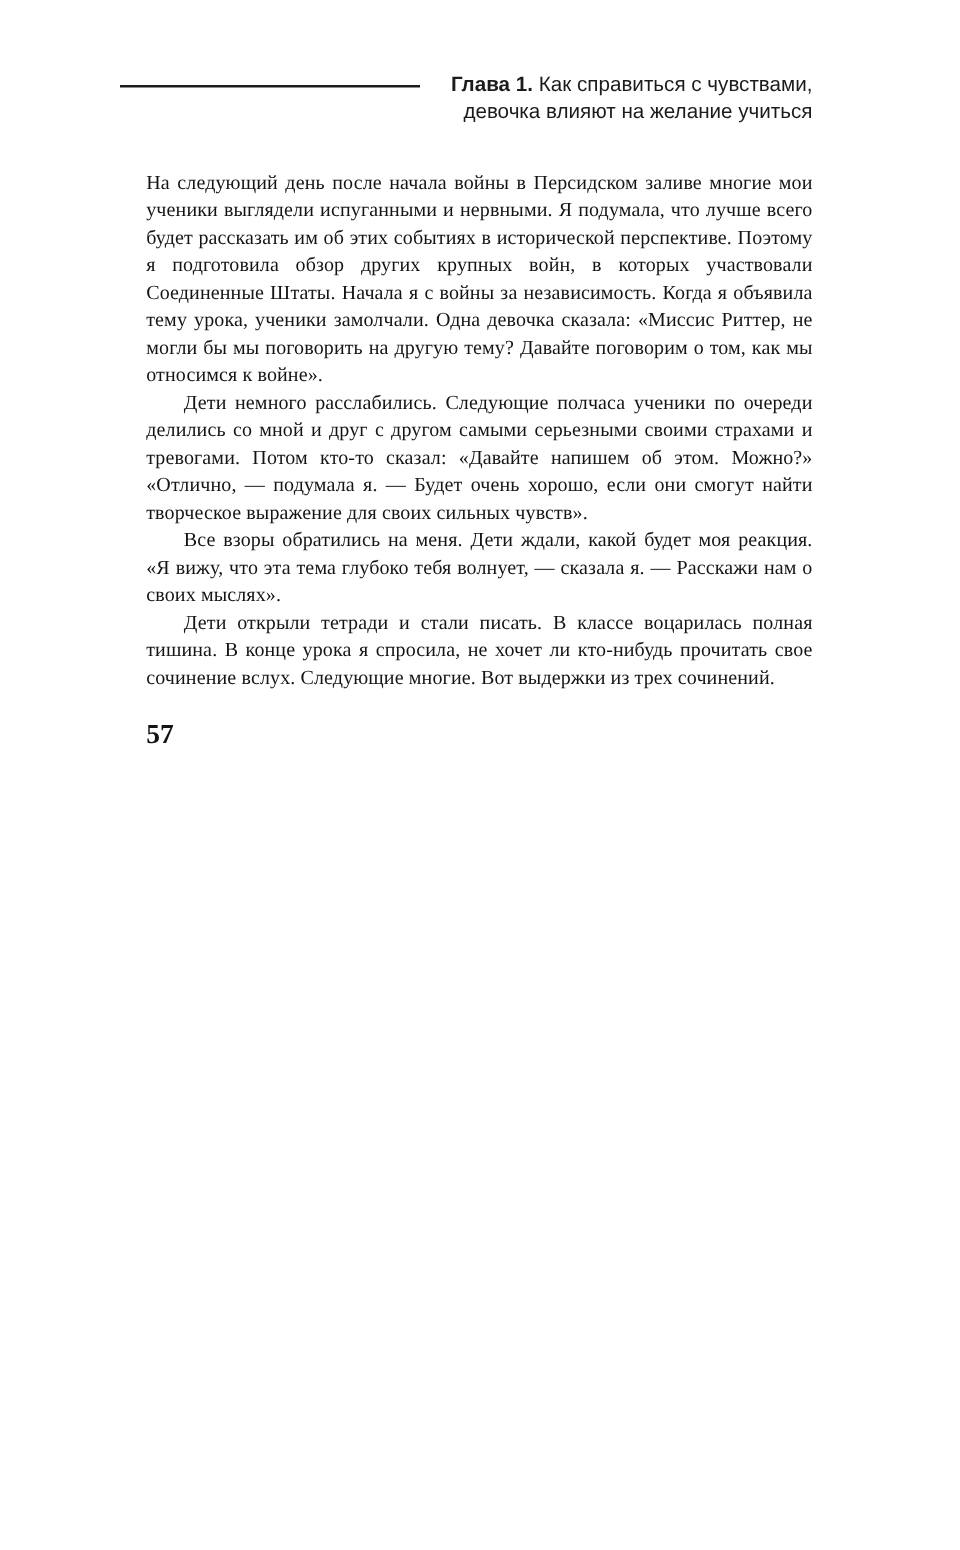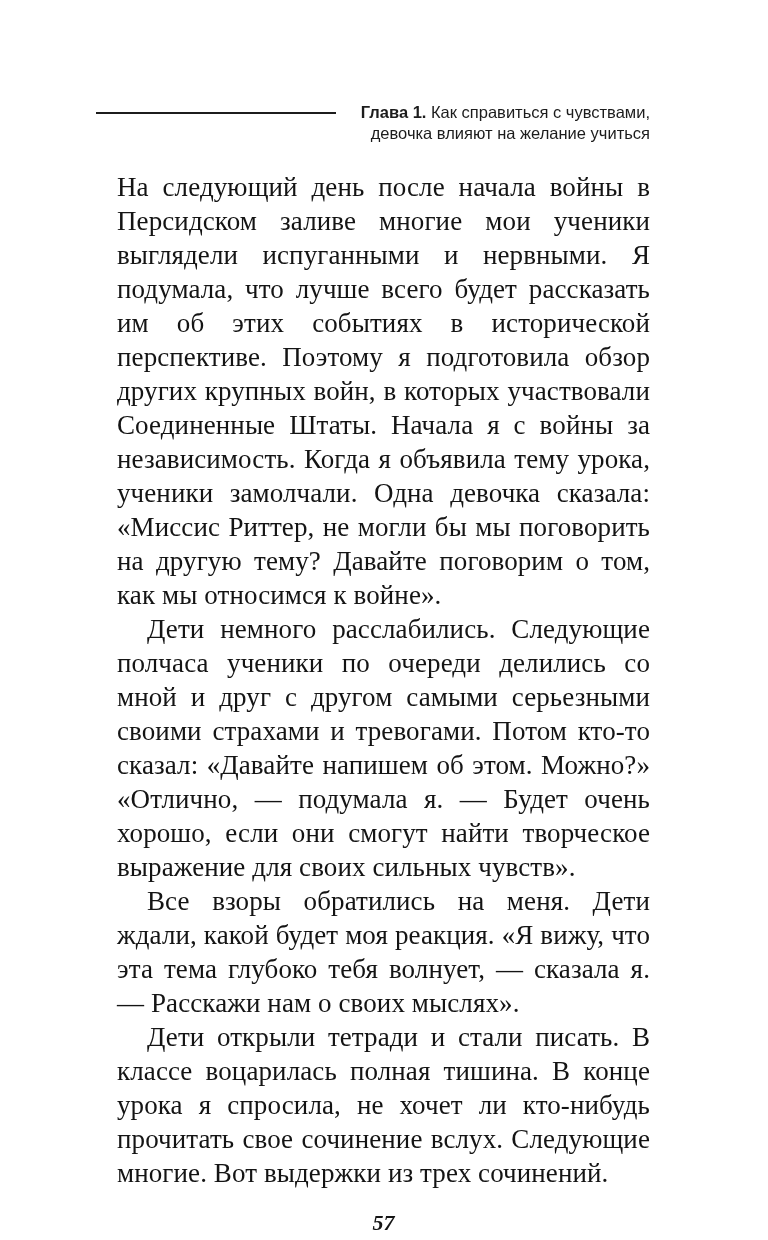--- a/index.html
+++ b/index.html
@@ -7,21 +7,21 @@
     padding: 0;
     background: #ffffff;
   }
   .page {
     position: relative;
     width: 768px;
     height: 1240px;
     margin: 0 auto;
     background: #ffffff;
     box-sizing: border-box;
-    padding: 102px 118px 0 117px;
+    padding: 58px 118px 0 117px;
     color: #141414;
   }
   
   .page-header {
     position: relative;
     font-family: "Liberation Sans", sans-serif;
     font-size: 16.5px;
     line-height: 21px;
     text-align: right;
     color: #1c1c1c;
@@ -31,39 +31,38 @@
     left: -21px;
     top: 10px;
     width: 240px;
     border-top: 2px solid #1c1c1c;
   }
   .chapter-label {
     font-weight: bold;
   }
   
   .page-body {
-    margin-top: 26px;
+    margin-top: 36px;
     font-family: "Liberation Serif", "DejaVu Serif", serif;
-    font-size: 27px;
-    line-height: 34px;
+    font-size: 16px;
+    line-height: 22px;
     text-align: justify;
     letter-spacing: 0.1px;
   }
   .para {
     margin: 0;
     text-indent: 30px;
   }
   .para.no-indent {
     text-indent: 0;
   }
   
   .page-footer {
     margin-top: 20px;
-    text-align: center;
-    font-style: italic;
+    text-align: left;
   }
   .page-number {
     display: inline-block;
     font-family: "Liberation Serif", "DejaVu Serif", serif;
     font-size: 22px;
     font-weight: bold;
     color: #141414;
   }
 </style>
 </head>

